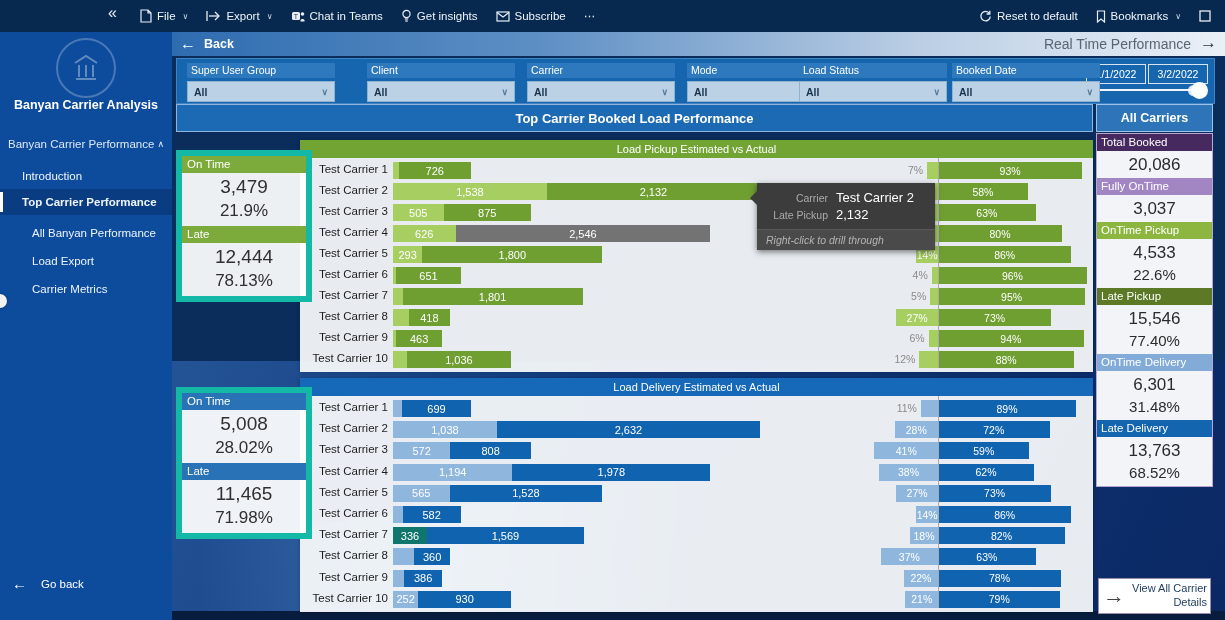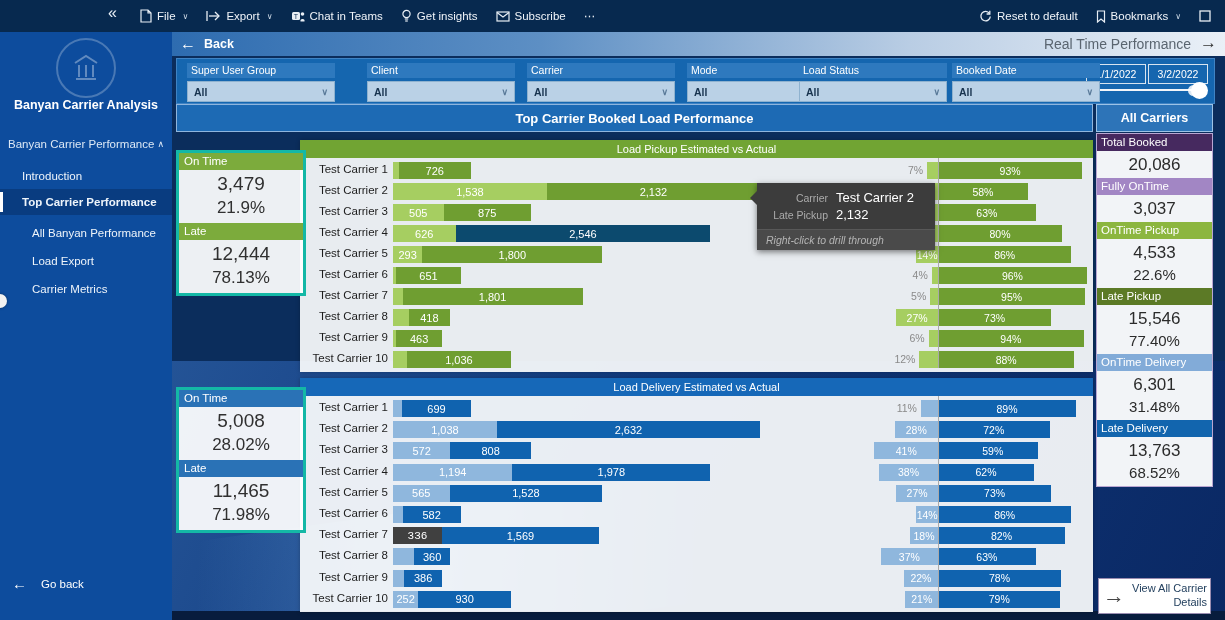--- a/index.html
+++ b/index.html
@@ -77,21 +77,21 @@
   
   .pagetitle{position:absolute;left:4px;top:72px;width:915px;height:26px;background:#1d6ab4;
     border:1px solid #8fb5dd;color:#fff;font-weight:bold;font-size:13px;display:flex;
     align-items:center;justify-content:center;z-index:10;}
   .allcar-hdr{position:absolute;left:924px;top:72px;width:115px;height:26px;background:#2d74b8;
     border:1px solid #9dc3e6;color:#fff;font-weight:bold;font-size:12.5px;display:flex;
     align-items:center;justify-content:center;z-index:10;}
 
   
   .statpanel{position:absolute;left:4px;width:124px;background:rgba(255,255,255,0.93);
-    border:3px solid #14b8a6;z-index:10;}
+    border:6px solid #14b8a6;z-index:10;}
   .stat-hdr{height:17px;line-height:17px;padding-left:5px;color:#fff;font-size:11.5px;}
   .stat-val{font-size:19px;color:#303030;text-align:center;padding:3px 0 1px 0;}
   .stat-pct{font-size:17px;color:#303030;text-align:center;padding:2px 0 5px 0;}
 
   
   .chartpanel{position:absolute;left:128px;width:793px;background:rgba(252,253,253,0.92);
     box-shadow:0 0 4px rgba(0,0,0,.25);z-index:5;}
   .chart-hdr{height:18px;line-height:18px;text-align:center;color:#fff;font-size:11px;}
   .crow{position:absolute;left:0;width:100%;height:21px;}
   .clabel{position:absolute;left:0;top:3px;width:88px;text-align:right;font-size:11.5px;color:#1d1d1d;}
@@ -381,21 +381,21 @@
               <div class="cseg" style="width: 50.5px; background: rgb(166, 206, 97);">505</div>
               <div class="cseg" style="width: 87.5px; background: rgb(111, 158, 49);">875</div>
             </div>
             <div class="pctbar" style="left: 580.65px; width: 57.35px; background: rgb(166, 206, 97);">37%</div>
             <div class="pctbar" style="left: 638px; width: 97.65px; background: rgb(111, 158, 49);">63%</div>
           </div>
           <div class="crow" style="top: 83px;">
             <div class="clabel">Test Carrier 4</div>
             <div class="cbars">
               <div class="cseg" style="width: 62.6px; background: rgb(166, 206, 97);">626</div>
-              <div class="cseg" style="width: 254.6px; background: #0c4a6e;">2,546</div>
+              <div class="cseg" style="width: 254.6px; background: #737373;">2,546</div>
             </div>
             <div class="pctbar" style="left: 607px; width: 31px; background: rgb(166, 206, 97);">20%</div>
             <div class="pctbar" style="left: 638px; width: 124px; background: rgb(111, 158, 49);">80%</div>
           </div>
           <div class="crow" style="top: 104px;">
             <div class="clabel">Test Carrier 5</div>
             <div class="cbars">
               <div class="cseg" style="width: 29.3px; background: rgb(166, 206, 97);">293</div>
               <div class="cseg" style="width: 180px; background: rgb(111, 158, 49);">1,800</div>
             </div>
@@ -474,21 +474,21 @@
             <div class="pctbar" style="left: 594.6px; width: 43.4px; background: rgb(143, 183, 221);">28%</div>
             <div class="pctbar" style="left: 638px; width: 111.6px; background: rgb(16, 99, 175);">72%</div>
           </div>
           <div class="crow" style="top: 62.4px;">
             <div class="clabel">Test Carrier 3</div>
             <div class="cbars">
               <div class="cseg" style="width: 57.2px; background: rgb(143, 183, 221);">572</div>
               <div class="cseg" style="width: 80.8px; background: rgb(16, 99, 175);">808</div>
             </div>
             <div class="pctbar" style="left: 574.45px; width: 63.55px; background: rgb(143, 183, 221);">41%</div>
-            <div class="pctbar" style="left: 638px; width: 91.45px; background: rgb(16, 99, 175); padding-left: 9px;">59%</div>
+            <div class="pctbar" style="left: 638px; width: 91.45px; background: rgb(16, 99, 175);">59%</div>
           </div>
           <div class="crow" style="top: 83.6px;">
             <div class="clabel">Test Carrier 4</div>
             <div class="cbars">
               <div class="cseg" style="width: 119.4px; background: rgb(143, 183, 221);">1,194</div>
               <div class="cseg" style="width: 197.8px; background: rgb(16, 99, 175);">1,978</div>
             </div>
             <div class="pctbar" style="left: 579.1px; width: 58.9px; background: rgb(143, 183, 221);">38%</div>
             <div class="pctbar" style="left: 638px; width: 96.1px; background: rgb(16, 99, 175);">62%</div>
           </div>
@@ -506,21 +506,21 @@
             <div class="cbars">
               <div class="cseg" style="width: 9.5px; background: rgb(143, 183, 221);"></div>
               <div class="cseg" style="width: 58.2px; background: rgb(16, 99, 175);">582</div>
             </div>
             <div class="pctbar" style="left: 616.3px; width: 21.7px; background: rgb(143, 183, 221);">14%</div>
             <div class="pctbar" style="left: 638px; width: 133.3px; background: rgb(16, 99, 175);">86%</div>
           </div>
           <div class="crow" style="top: 147.2px;">
             <div class="clabel">Test Carrier 7</div>
             <div class="cbars">
-              <div class="cseg" style="width: 49px; background: #404040; font-family: Liberation Mono, monospace;">336</div>
+              <div class="cseg" style="width: 34px; background: #0f766e;">336</div>
               <div class="cseg" style="width: 156.9px; background: rgb(16, 99, 175);">1,569</div>
             </div>
             <div class="pctbar" style="left: 610.1px; width: 27.9px; background: rgb(143, 183, 221);">18%</div>
             <div class="pctbar" style="left: 638px; width: 127.1px; background: rgb(16, 99, 175);">82%</div>
           </div>
           <div class="crow" style="top: 168.4px;">
             <div class="clabel">Test Carrier 8</div>
             <div class="cbars">
               <div class="cseg" style="width: 21.1px; background: rgb(143, 183, 221);"></div>
               <div class="cseg" style="width: 36px; background: rgb(16, 99, 175);">360</div>

